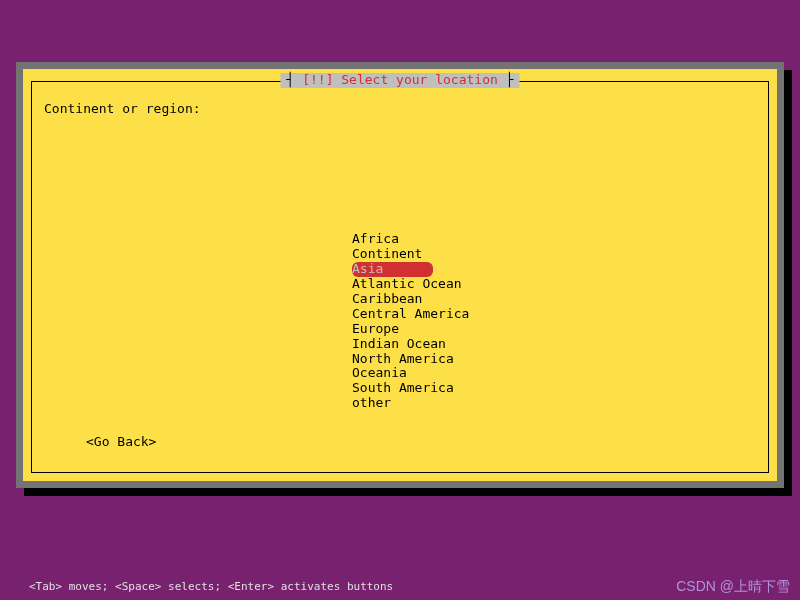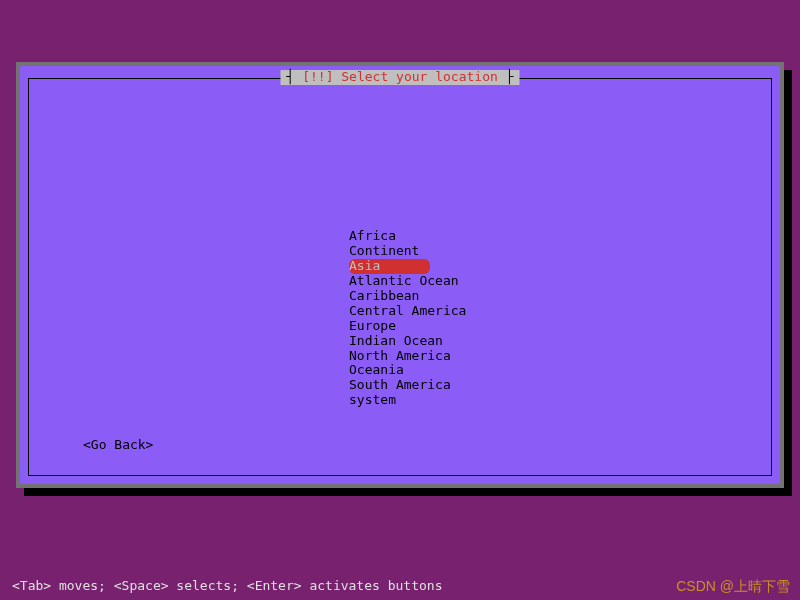--- a/index.html
+++ b/index.html
@@ -20,22 +20,22 @@
       width: 768px;
       height: 426px;
       background: #000;
     }
     .dialog {
       position: absolute;
       left: 16px;
       top: 62px;
       width: 768px;
       height: 426px;
-      background: #8b5cf6;
-      border: 4px solid #737373;
+      background: #fde047;
+      border: 7px solid #737373;
     }
     .inner-frame {
       position: absolute;
       left: 8px;
       top: 12px;
       right: 8px;
       bottom: 8px;
       border: 1px solid #000;
     }
     .title-wrap {
@@ -75,63 +75,64 @@
     }
     .goback {
       position: absolute;
       left: 54px;
       bottom: 22px;
       color: #000;
       text-align: right;
     }
     .hintbar {
       position: absolute;
-      left: 0;
+      left: 17px;
       bottom: 6px;
       color: #e0e0e0;
-      font-size: 13px;
+      font-size: 11px;
       padding-left: 12px;
     }
     .watermark {
       position: absolute;
       right: 10px;
       bottom: 6px;
-      color: #eab308;
+      color: #c4b5fd;
       font-size: 14px;
       font-family: sans-serif;
       opacity: 0.75;
     }
   </style>
 </head>
 <body>
 
 <div class="dialog-shadow"></div>
 
 <div class="dialog">
   <div class="inner-frame">
     <div class="title-wrap">
       <span class="title-bracket">┤ </span><span class="title-text">[!!]</span><span class="title-text"> Select your location</span><span class="title-bracket"> ├</span>
     </div>
 
     <div class="content">
+      <div class="para">Continent or region:</div>
     </div>
 
     <div class="list">
       <div class="list-item">Africa</div>
       <div class="list-item">Continent</div>
       <div class="list-item selected">Asia</div>
       <div class="list-item">Atlantic Ocean</div>
       <div class="list-item">Caribbean</div>
       <div class="list-item">Central America</div>
       <div class="list-item">Europe</div>
       <div class="list-item">Indian Ocean</div>
       <div class="list-item">North America</div>
       <div class="list-item">Oceania</div>
       <div class="list-item">South America</div>
-      <div class="list-item">system</div>
+      <div class="list-item">other</div>
     </div>
 
     <div class="goback">&lt;Go Back&gt;</div>
   </div>
 </div>
 
 <div class="hintbar">&lt;Tab&gt; moves; &lt;Space&gt; selects; &lt;Enter&gt; activates buttons</div>
 <div class="watermark">CSDN @上晴下雪</div>
 
 </body></html>

